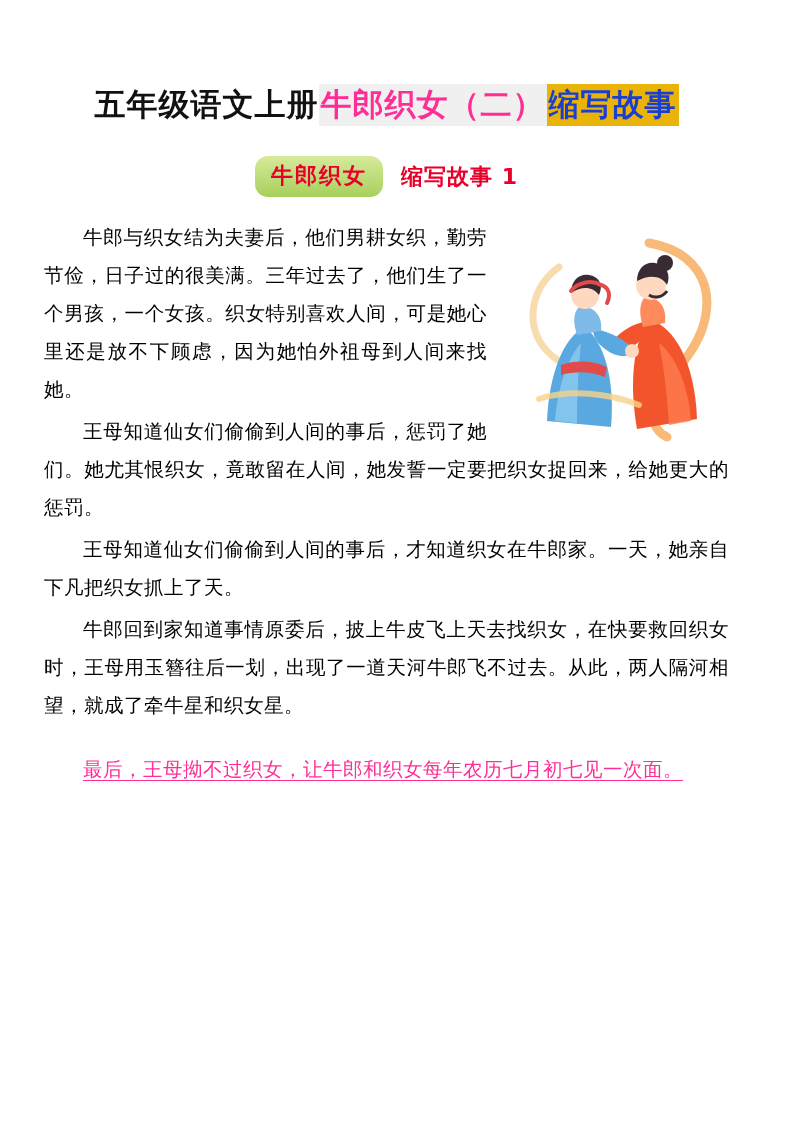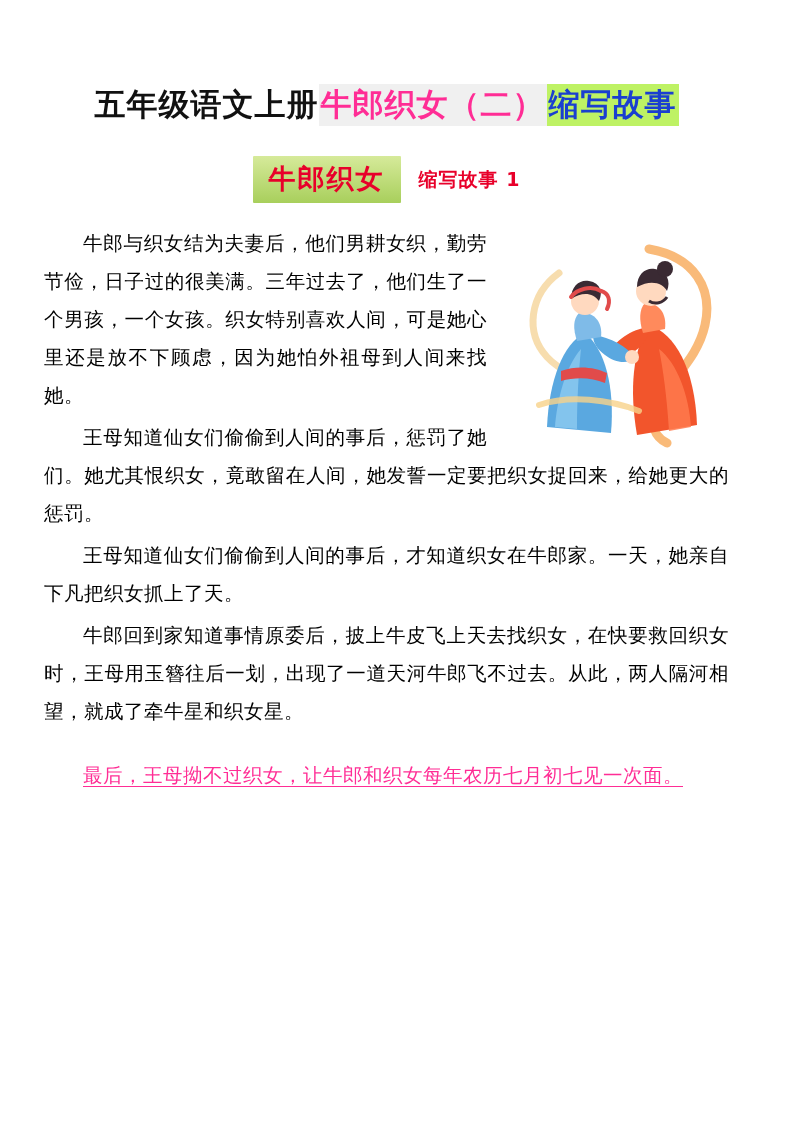--- a/index.html
+++ b/index.html
@@ -40,45 +40,45 @@
     font-family: "DejaVu Sans", sans-serif;
   }
   .title-black { color: #111111; }
   .title-pink {
     color: #ff2d95;
     background: #f0f0f0;
     padding: 0 2px;
   }
   .title-blue {
     color: #1a3fd0;
-    background: #bef264;
+    background: #eab308;
     padding: 0 2px;
   }
 
   
   .sub-row {
     display: flex;
     align-items: center;
     justify-content: center;
     margin-top: 30px;
     margin-bottom: 22px;
   }
   .sub-badge {
     background: linear-gradient(to bottom, #d6ea9a, #a8cf5c);
     color: #e8002a;
-    font-size: 27px;
+    font-size: 22px;
     font-weight: bold;
     font-family: "DejaVu Sans", sans-serif;
     padding: 5px 16px 6px 16px;
     letter-spacing: 2px;
-    border-radius: 1px;
+    border-radius: 13px;
   }
   .sub-title {
     color: #e8002a;
-    font-size: 19px;
+    font-size: 22px;
     font-weight: bold;
     font-family: "DejaVu Sans", sans-serif;
     margin-left: 18px;
     letter-spacing: 1px;
   }
 
   
   .body-wrap {
     position: relative;
     margin-top: 22px;

